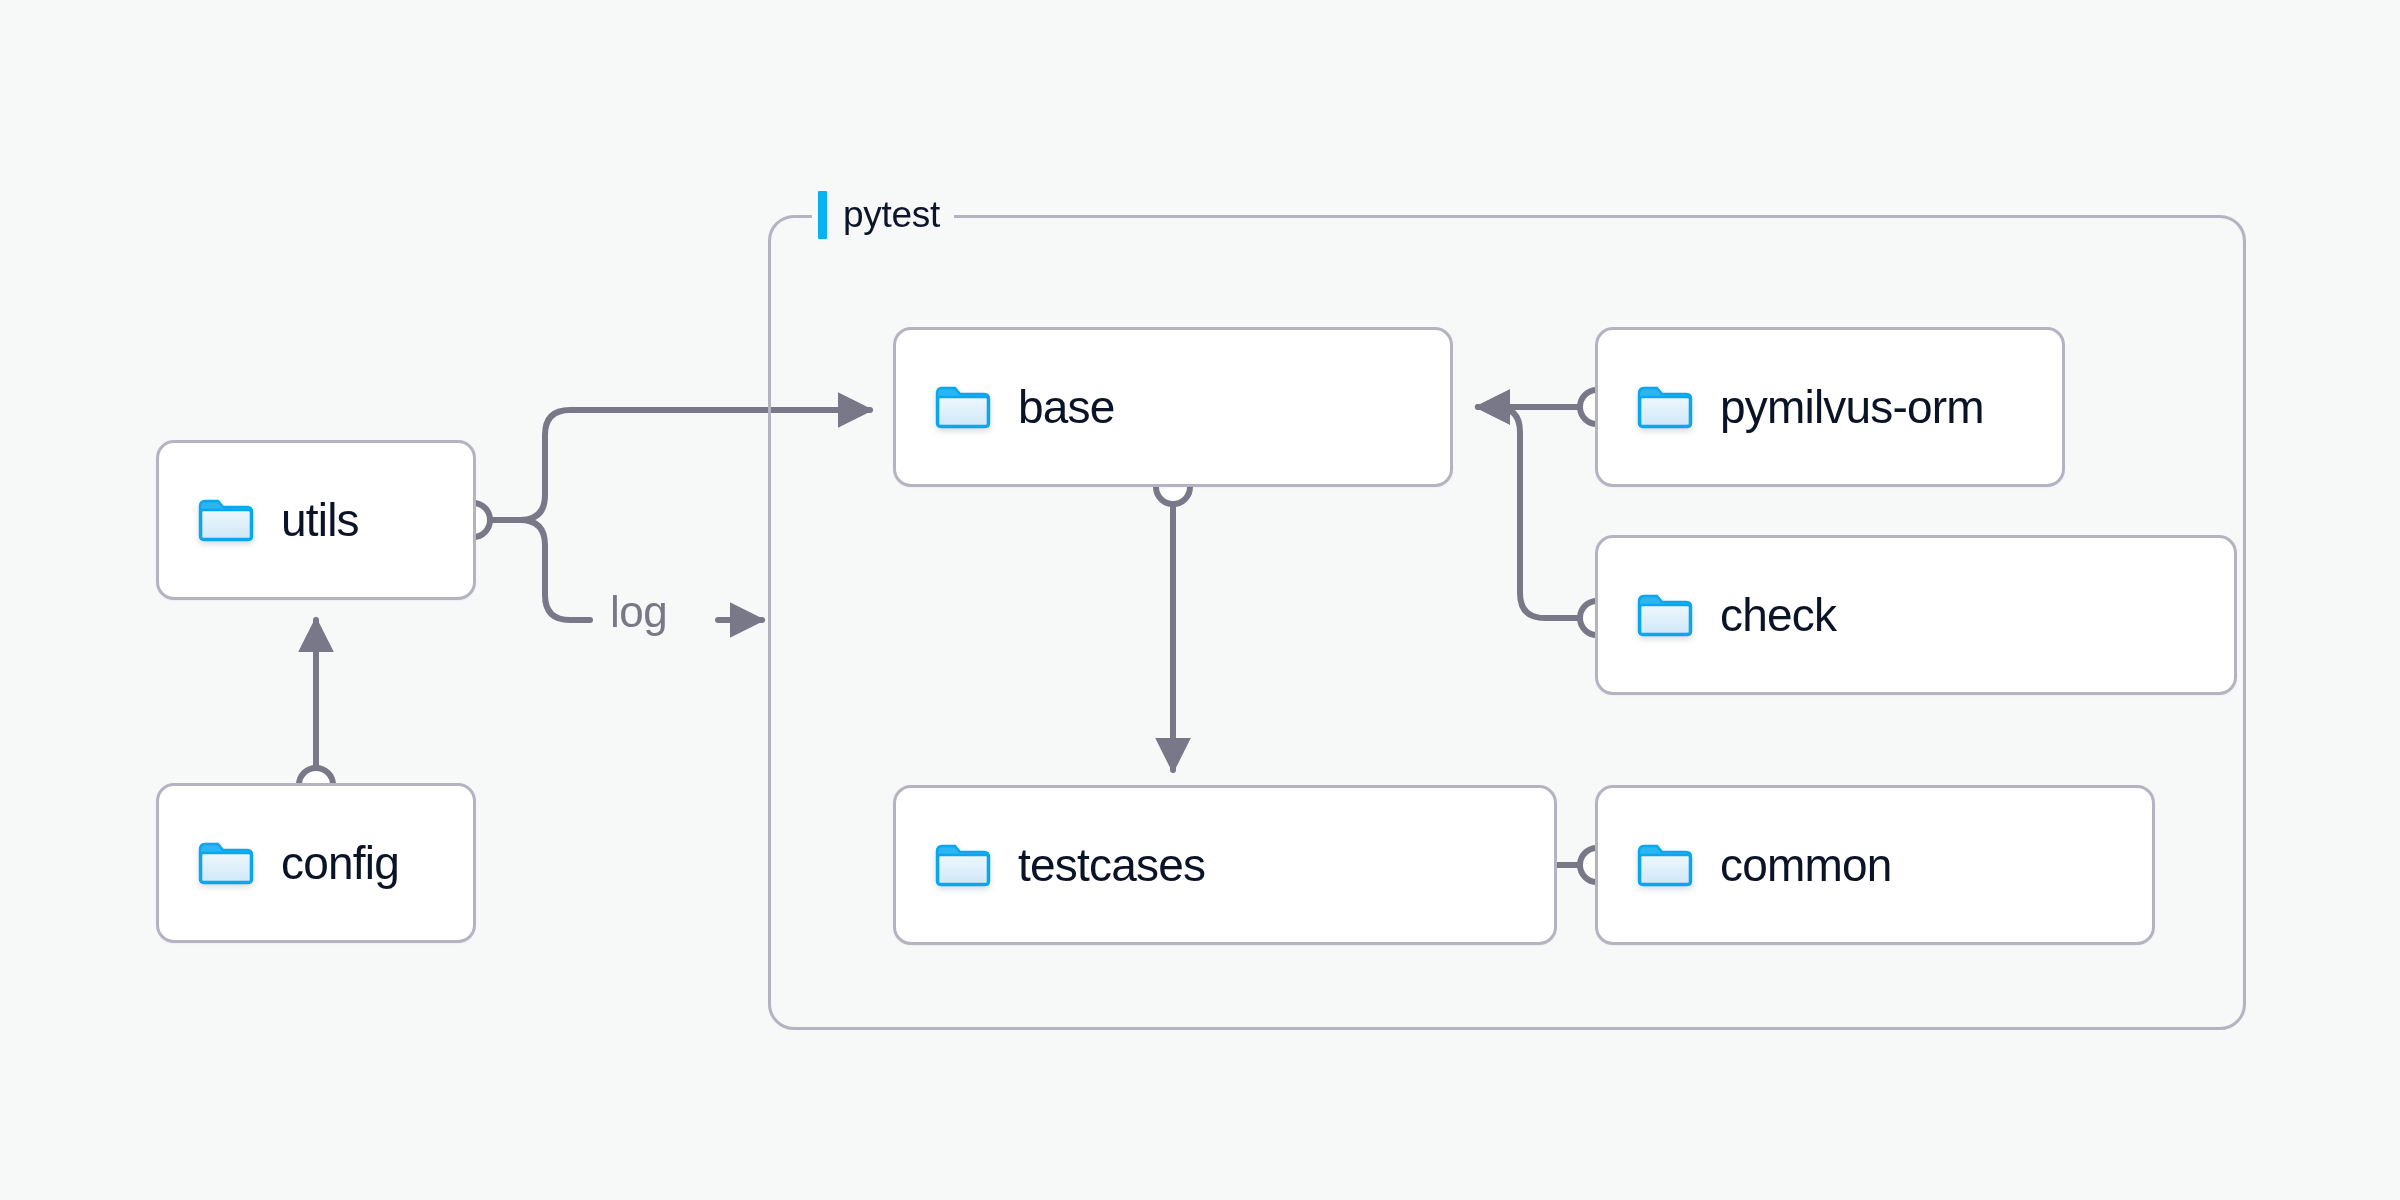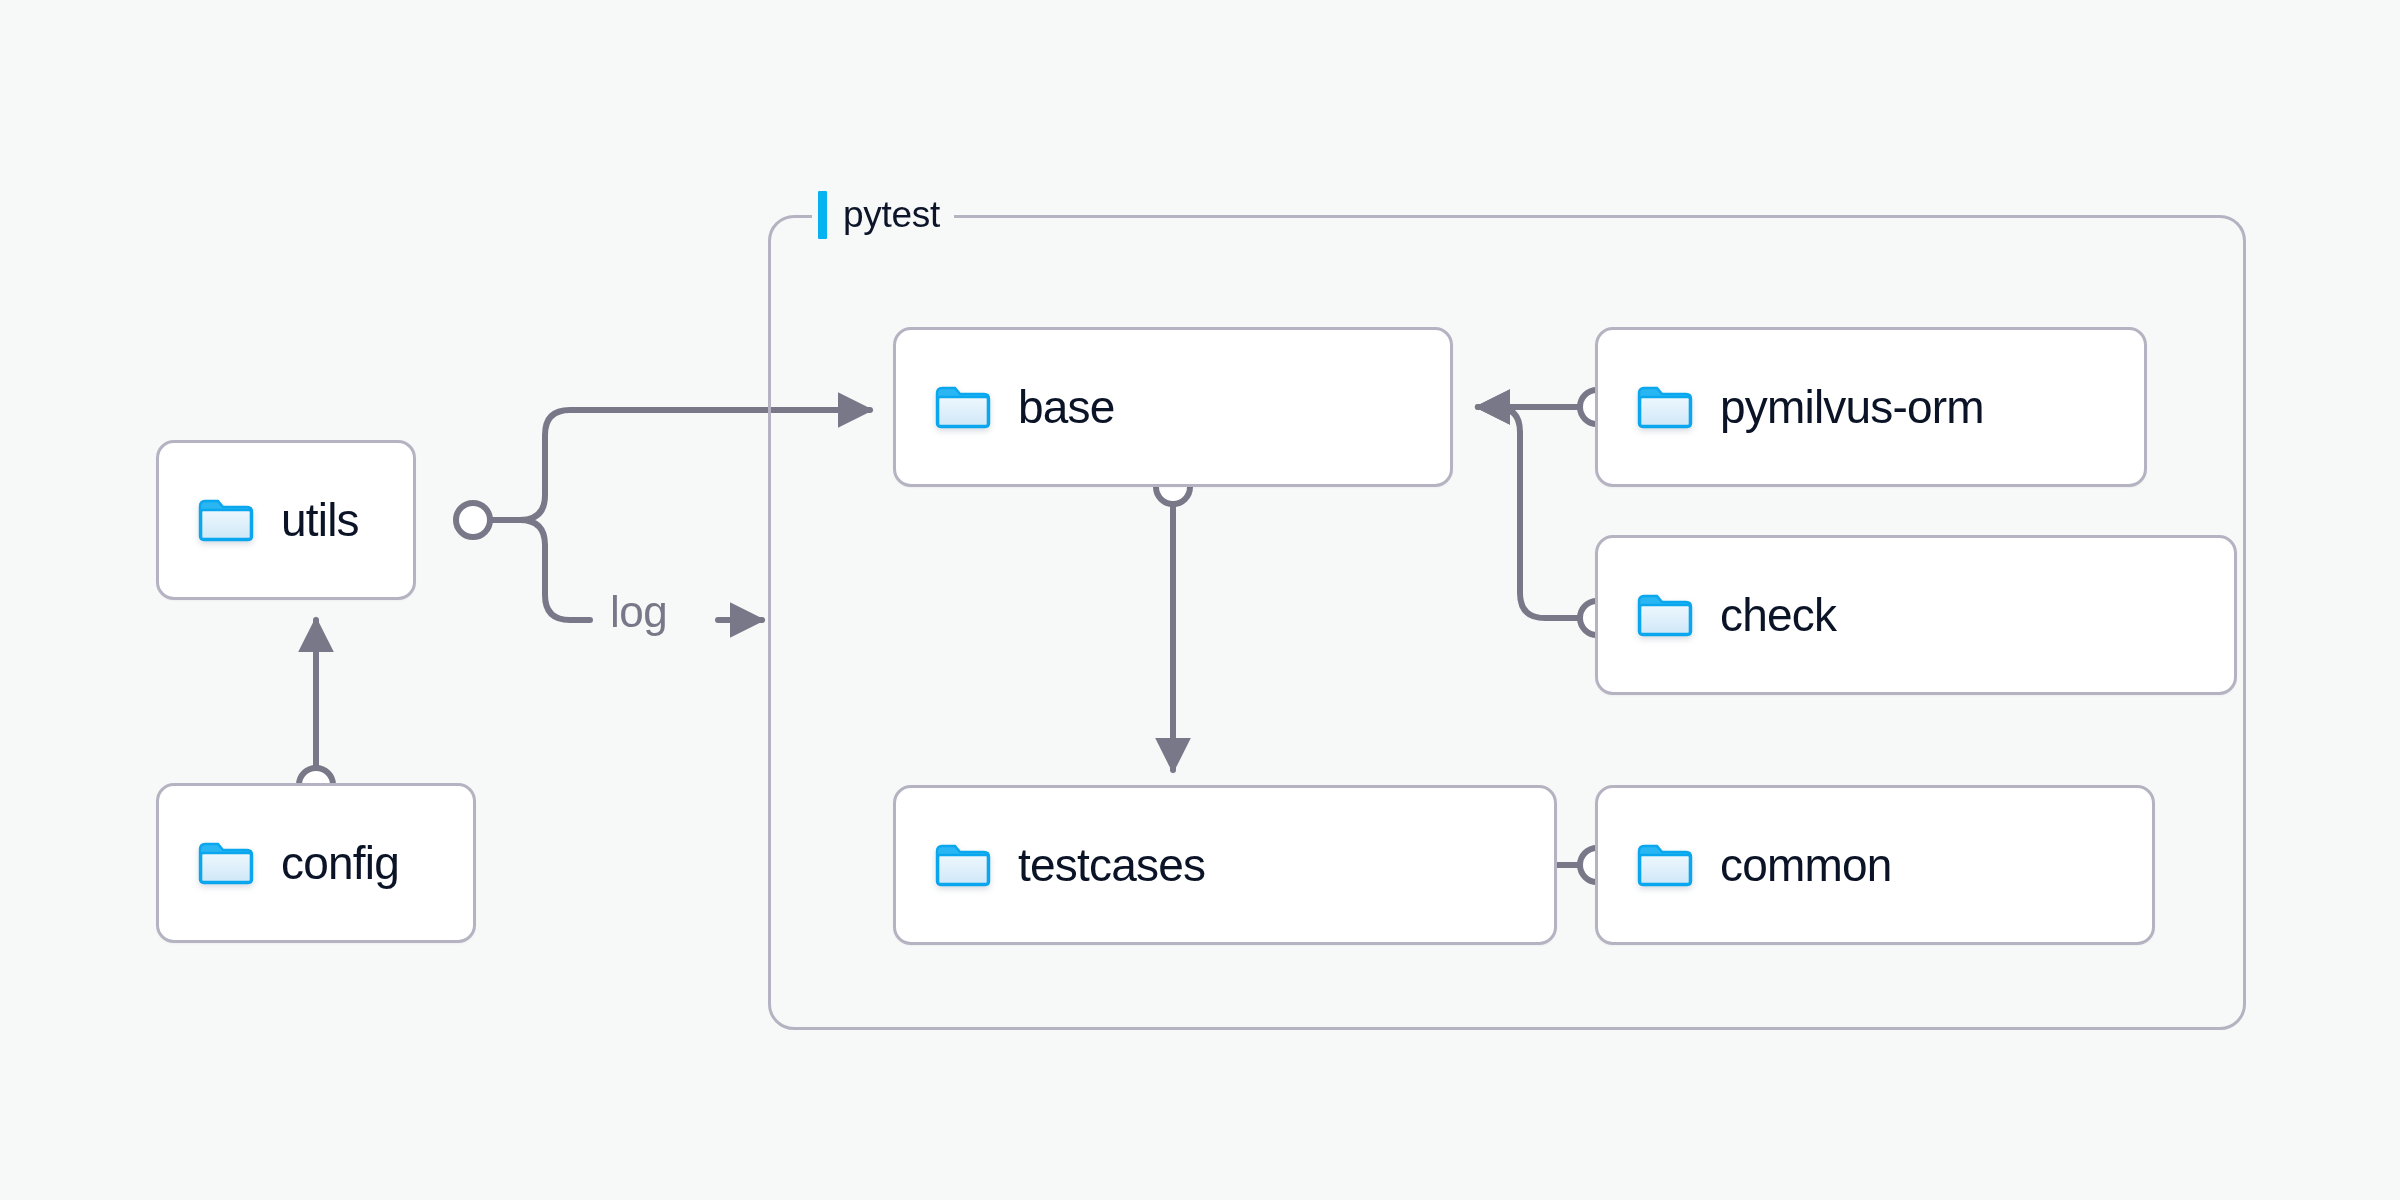--- a/index.html
+++ b/index.html
@@ -145,21 +145,21 @@
       <circle cx="1597" cy="865" r="17"></circle>
     </g>
   </svg>
 
   <div class="group-box" style="left:768px; top:215px; width:1478px; height:815px;"></div>
   <div class="group-label" style="left:812px; top:185px;">
     <span class="group-accent"></span>
     <span class="group-title">pytest</span>
   </div>
 
-  <div class="node" style="left:156px; top:440px; width:260px; height:160px;">
+  <div class="node" style="left:156px; top:440px; width:320px; height:160px;">
     <div class="node-inner">
       <svg class="folder-icon" viewBox="0 0 58 46">
         <path d="M3 9 Q3 4 8 4 L21 4 L26 10 L50 10 Q55 10 55 15 L55 39 Q55 43 51 43 L7 43 Q3 43 3 39 Z" fill="#29b6f2" stroke="#0aa6ee" stroke-width="2.4"></path>
         <rect x="4" y="13" width="50" height="29" rx="2" fill="url(#folderGrad)" stroke="#0aa6ee" stroke-width="2.6"></rect>
       </svg>
       <span class="node-label">utils</span>
     </div>
   </div>
 
   <div class="node" style="left:156px; top:783px; width:320px; height:160px;">
@@ -185,21 +185,21 @@
   <div class="node" style="left:893px; top:785px; width:664px; height:160px;">
     <div class="node-inner">
       <svg class="folder-icon" viewBox="0 0 58 46">
         <path d="M3 9 Q3 4 8 4 L21 4 L26 10 L50 10 Q55 10 55 15 L55 39 Q55 43 51 43 L7 43 Q3 43 3 39 Z" fill="#29b6f2" stroke="#0aa6ee" stroke-width="2.4"></path>
         <rect x="4" y="13" width="50" height="29" rx="2" fill="url(#folderGrad)" stroke="#0aa6ee" stroke-width="2.6"></rect>
       </svg>
       <span class="node-label">testcases</span>
     </div>
   </div>
 
-  <div class="node" style="left:1595px; top:327px; width:552px; height:160px;">
+  <div class="node" style="left:1595px; top:327px; width:470px; height:160px;">
     <div class="node-inner">
       <svg class="folder-icon" viewBox="0 0 58 46">
         <path d="M3 9 Q3 4 8 4 L21 4 L26 10 L50 10 Q55 10 55 15 L55 39 Q55 43 51 43 L7 43 Q3 43 3 39 Z" fill="#29b6f2" stroke="#0aa6ee" stroke-width="2.4"></path>
         <rect x="4" y="13" width="50" height="29" rx="2" fill="url(#folderGrad)" stroke="#0aa6ee" stroke-width="2.6"></rect>
       </svg>
       <span class="node-label">pymilvus-orm</span>
     </div>
   </div>
 
   <div class="node" style="left:1595px; top:535px; width:642px; height:160px;">

